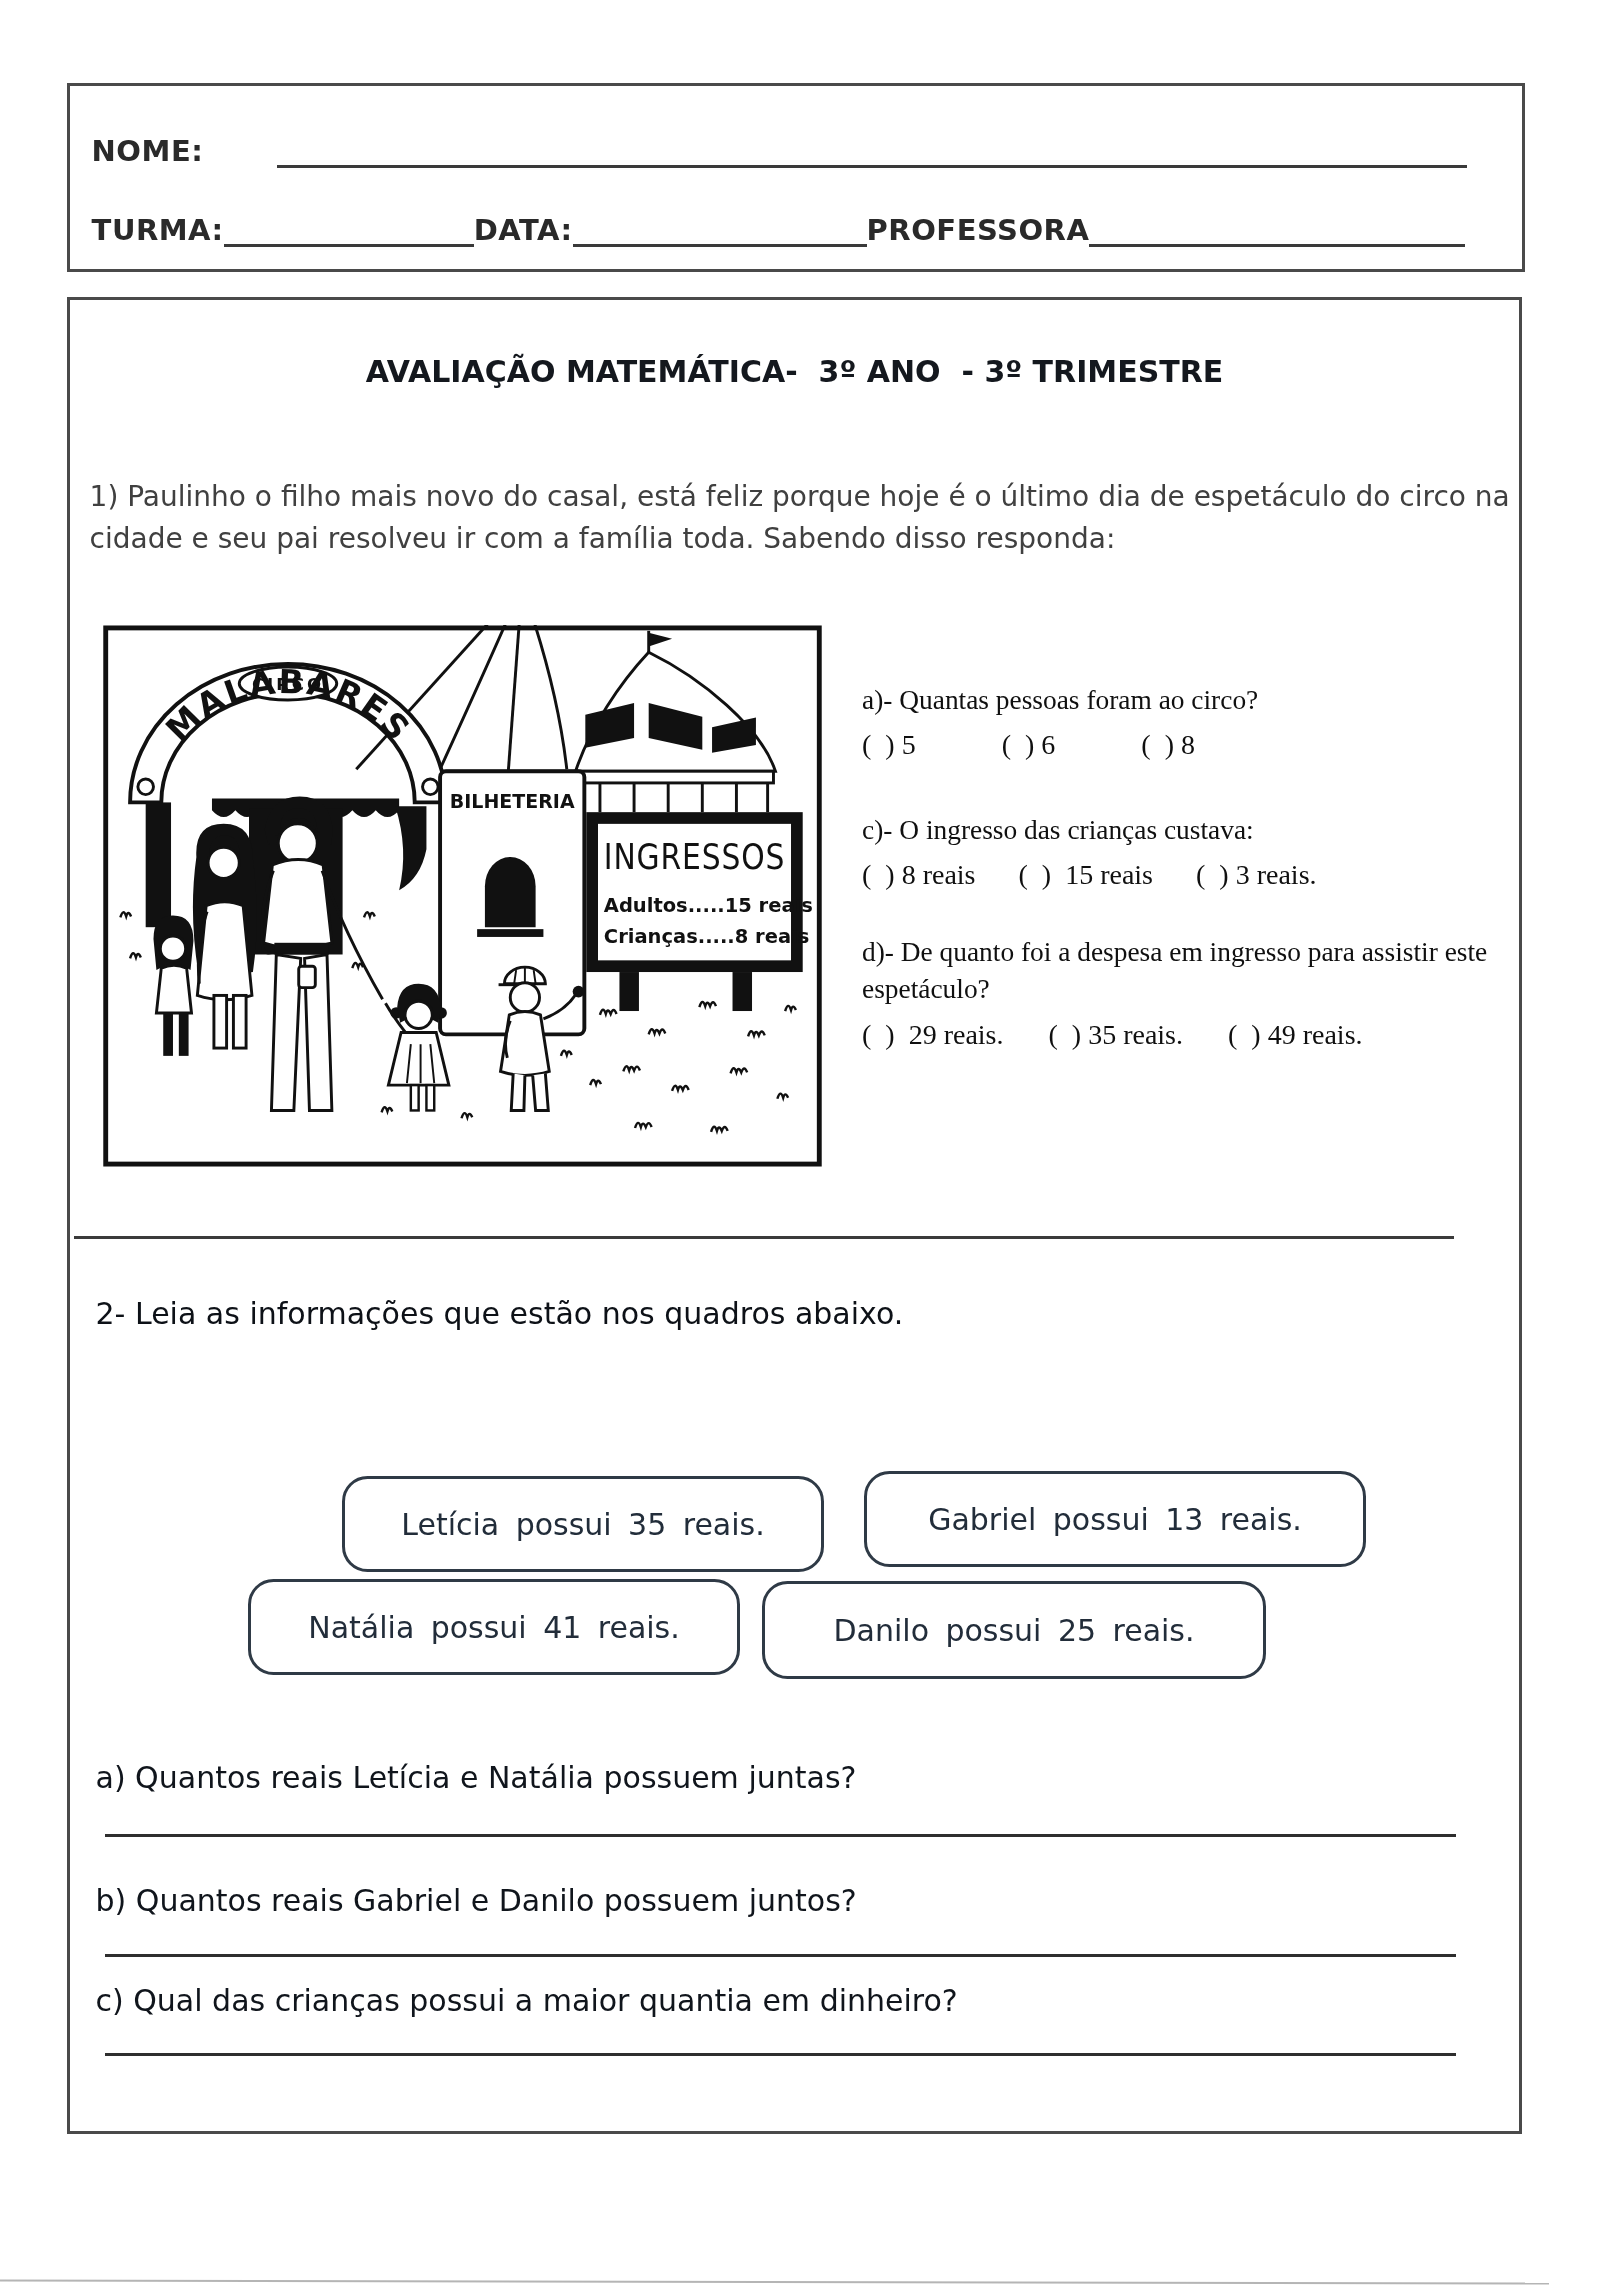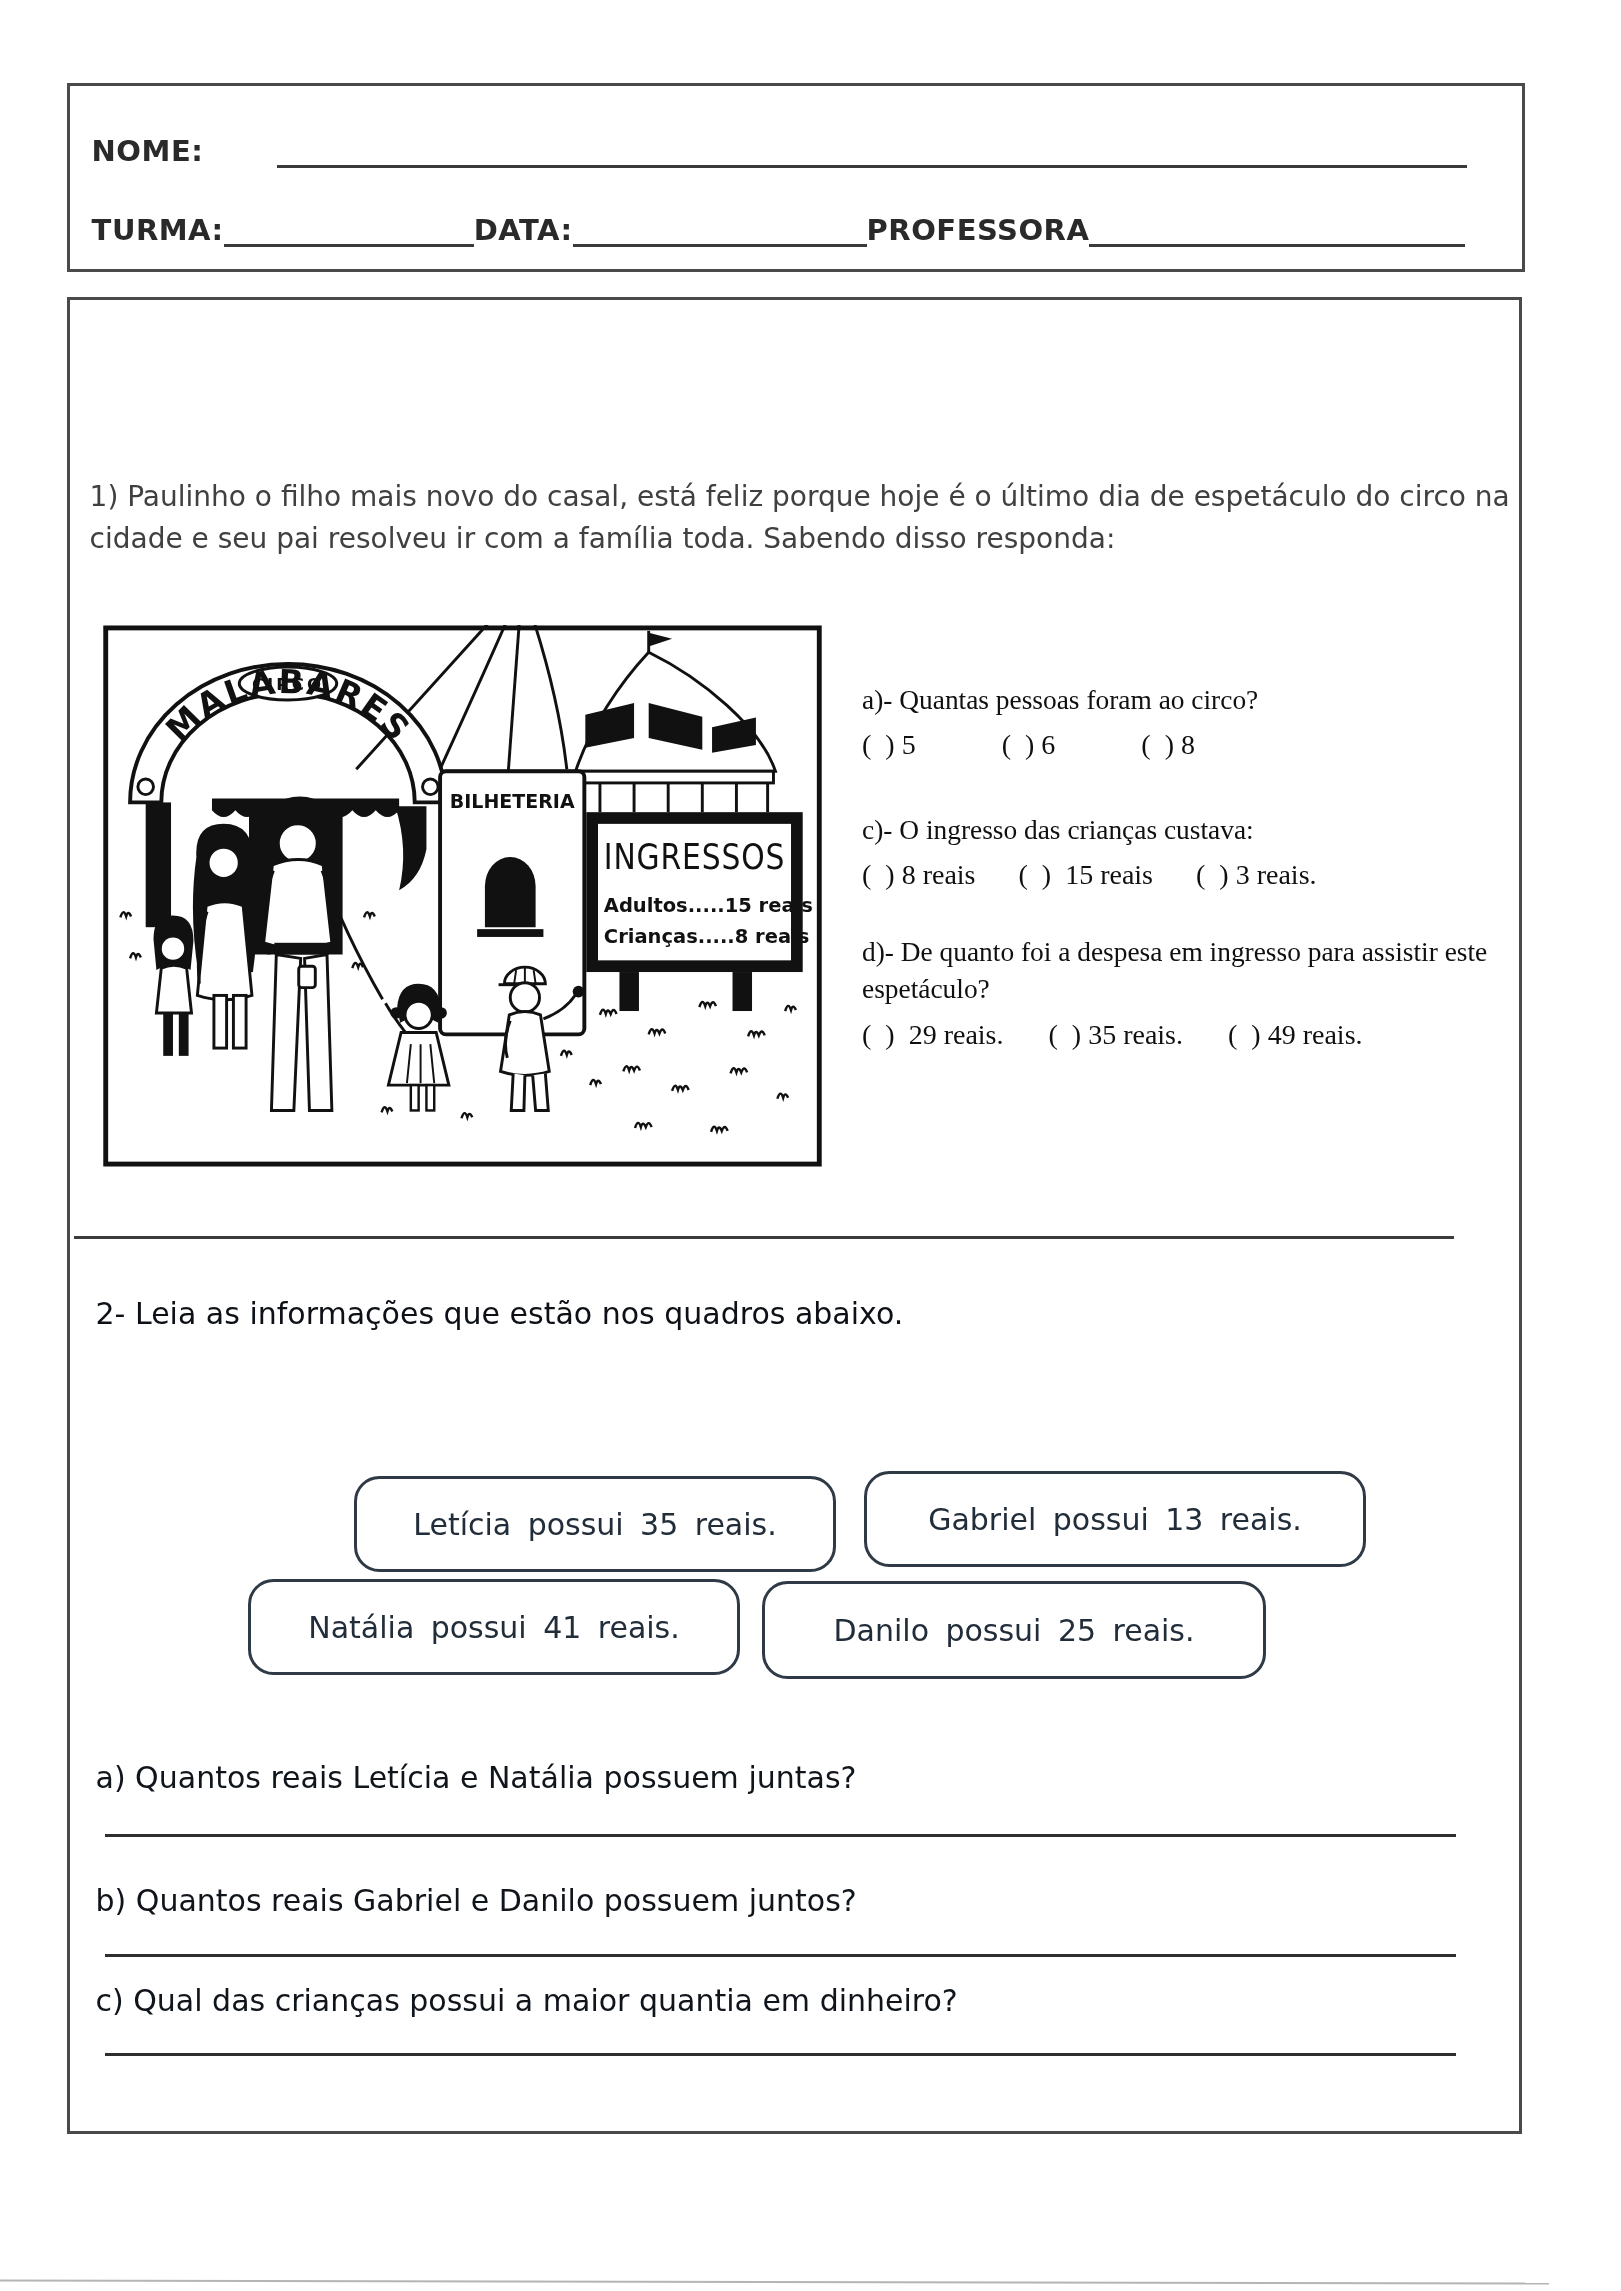--- a/index.html
+++ b/index.html
@@ -32,21 +32,21 @@
   .opts span{white-space:pre;}
   .opts-a{gap:86px;margin:9.8px 0 51px 0;}
   .opts-b{gap:86px;margin:9.8px 0 47px 0;}
   .opts-c{gap:43px;margin:9.8px 0 43px 0;text-align:right;}
   .opts-d{gap:45px;margin:11.8px 0 0 0;}
   .divider{position:absolute;left:3.9px;top:936px;width:1380px;border-top:3.9px solid #3b3b3b;}
   .q2head{position:absolute;left:25.5px;top:996px;font-size:30px;font-weight:500;color:#0d1117;}
   .card{position:absolute;border:3.9px solid #2f3a46;border-radius:25.5px;background:#fff;
         display:flex;align-items:center;justify-content:center;box-sizing:border-box;
         font-size:30px;color:#222d3a;word-spacing:6.9px;}
-  .card0{left:284px;top:1176px;width:482px;height:96px;}
+  .card0{left:272px;top:1176px;width:482px;height:96px;}
   .card1{left:794px;top:1171px;width:502px;height:96px;}
   .card2{left:178px;top:1279px;width:492px;height:96px;}
   .card3{left:692px;top:1281px;width:504px;height:98px;}
   .q2sub{position:absolute;left:25.5px;font-size:30px;color:#10151c;}
   .q2a{top:1460px;} .q2b{top:1583px;} .q2c{top:1683px;}
   .ansline{position:absolute;left:35px;width:1351px;border-top:3.4px solid #2e2e2e;}
   .la{top:1534px;} .lb{top:1654px;} .lc{top:1753px;}
   .page-bottom-line{position:absolute;left:0;top:2281px;width:1549px;
                     border-top:2px solid #b5b5b5;transform:rotate(.12deg);}
 </style>
@@ -66,20 +66,21 @@
       <div class="hline w250"></div>
       <span class="hlabel">DATA:</span>
       <div class="hline w300"></div>
       <span class="hlabel">PROFESSORA</span>
       <div class="hline grow"></div>
     </div>
   </div>
 
   <div class="main-box">
 
+    <div class="title">AVALIAÇÃO MATEMÁTICA-  3º ANO  - 3º TRIMESTRE</div>
 
     <div class="q1text">1) Paulinho o filho mais novo do casal, está feliz porque hoje é o último dia de espetáculo do circo na cidade e seu pai resolveu ir com a família toda. Sabendo disso responda:</div>
 
     <svg class="circus" viewBox="0 0 738 556">
       <rect x="3" y="3" width="732" height="550" fill="#fff" stroke="#111" stroke-width="5"></rect>
 
       <g stroke="#111" stroke-width="3" fill="none">
         <path d="M430,-40 L260,148"></path>
         <path d="M430,-40 C400,30 370,95 345,150"></path>
         <path d="M430,-40 C425,30 420,95 416,150"></path>

